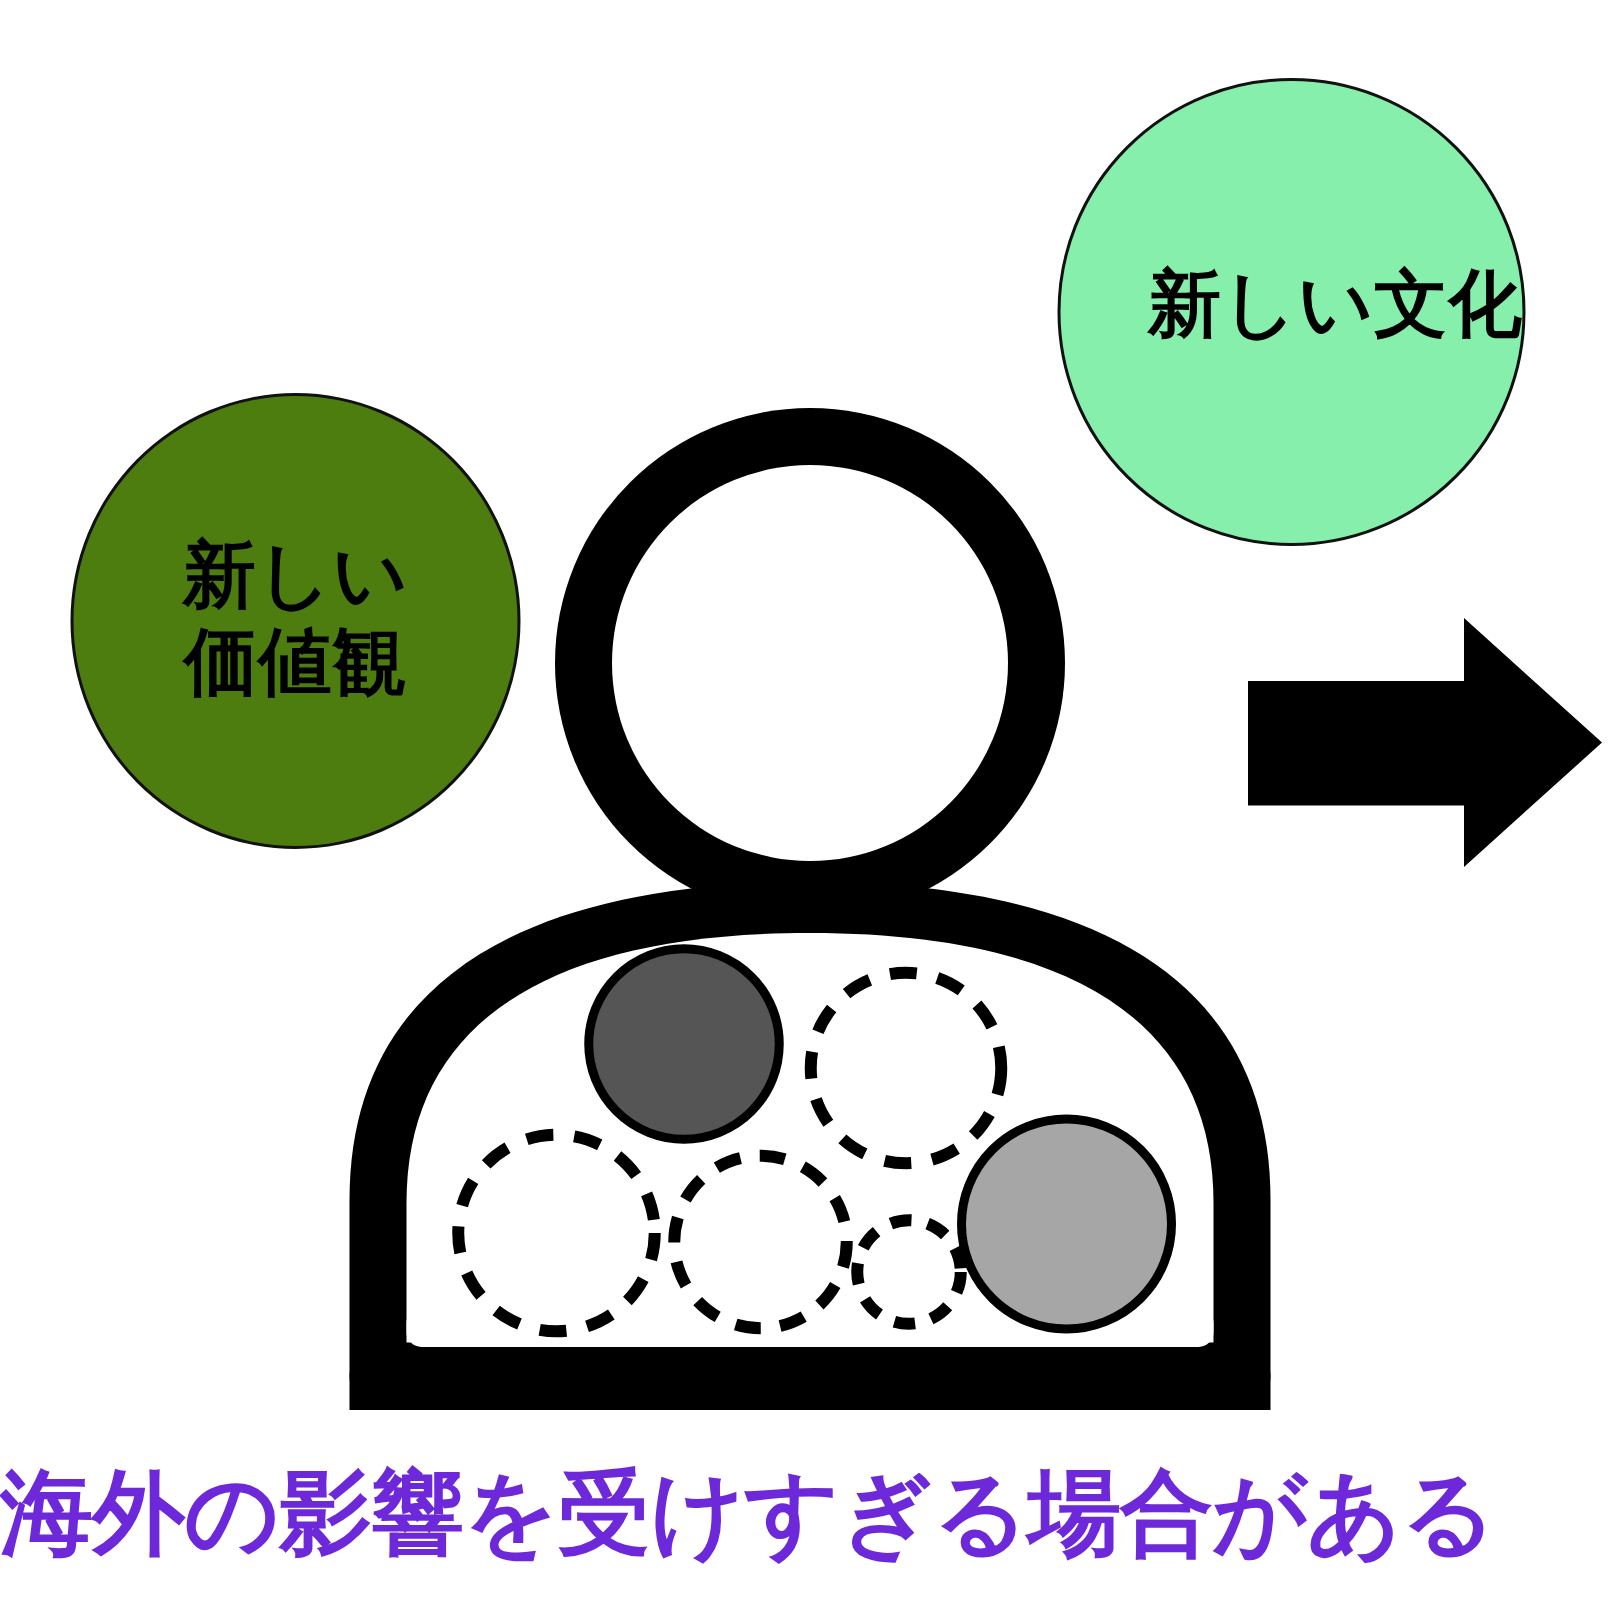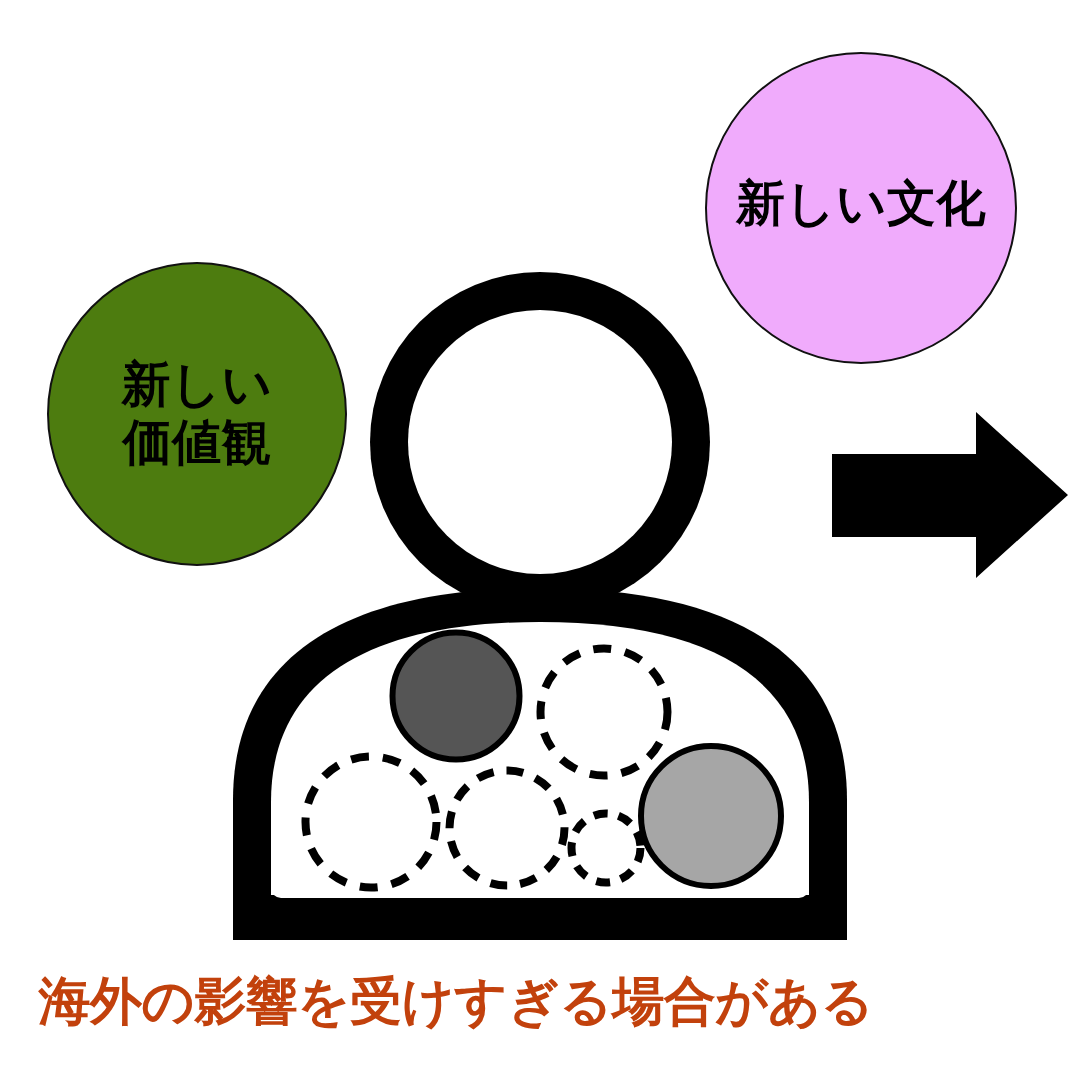--- a/index.html
+++ b/index.html
@@ -51,21 +51,22 @@
   }
   #bubble-values .bubble-text {
     font-size: 49px;
   }
 
   #bubble-culture {
     left: 705px;
     top: 52px;
     width: 312px;
     height: 312px;
-    background: #f0abfc;
+    background: #86efac;
+    justify-content: flex-end;
   }
   #bubble-culture .bubble-text {
     font-size: 49px;
     transform: translateY(-4px);
   }
 
   #person-svg {
     position: absolute;
     left: 0;
     top: 0;
@@ -73,23 +74,23 @@
     height: 1080px;
     pointer-events: none;
   }
 
   #caption {
     position: absolute;
     left: 0;
     top: 967px;
     width: 912px;
     text-align: center;
-    font-size: 52px;
+    font-size: 62px;
     font-weight: bold;
-    color: #c2410c;
+    color: #6d28d9;
     letter-spacing: -0.5px;
     white-space: nowrap;
   }
 </style>
 </head>
 <body>
 
 <div id="stage">
 
   <svg id="person-svg" viewBox="0 0 1080 1080">

